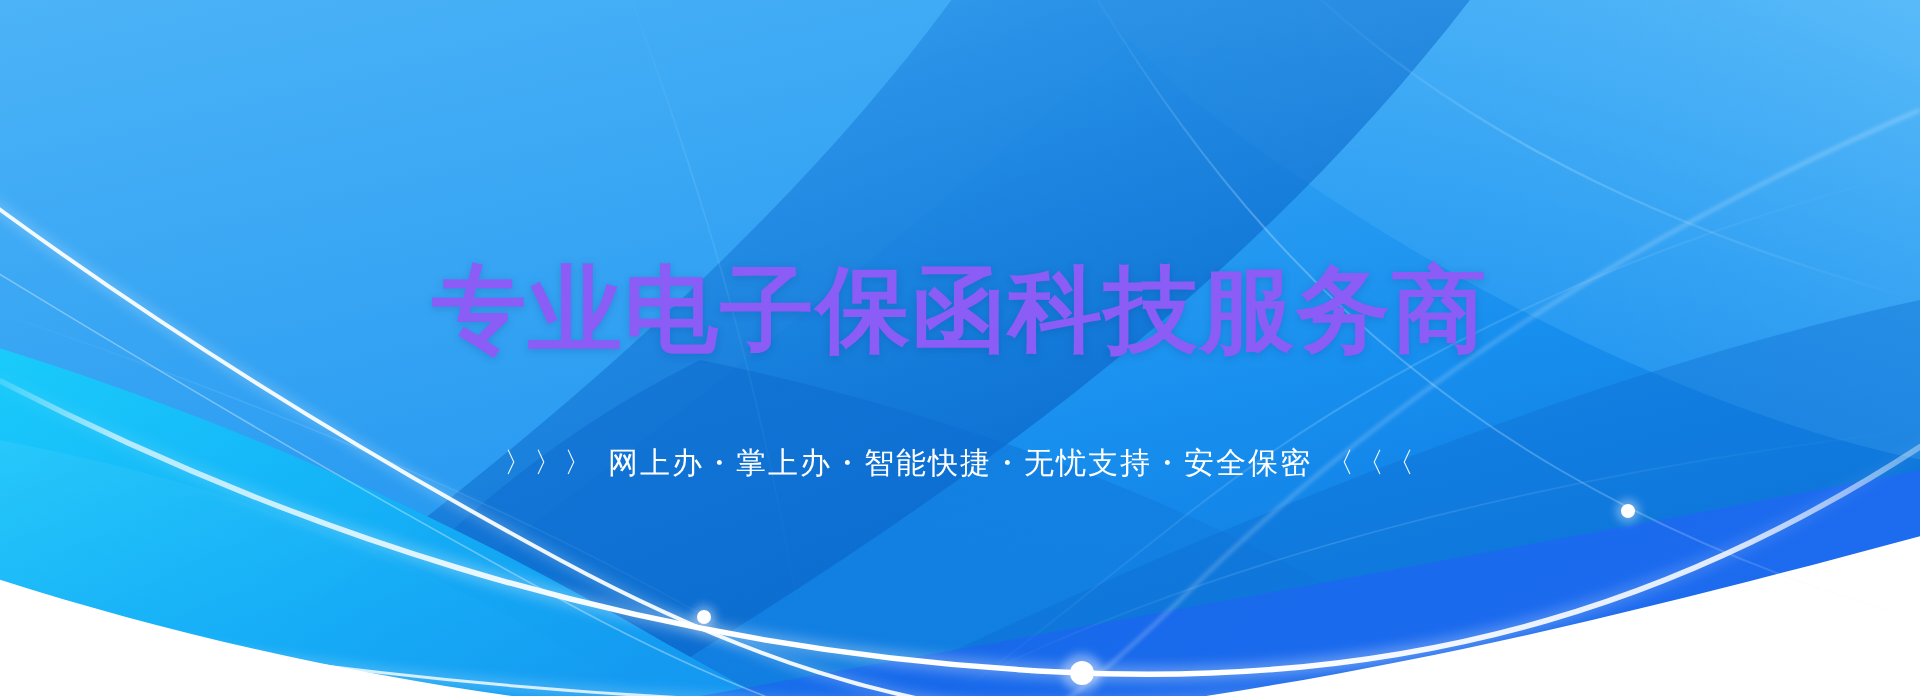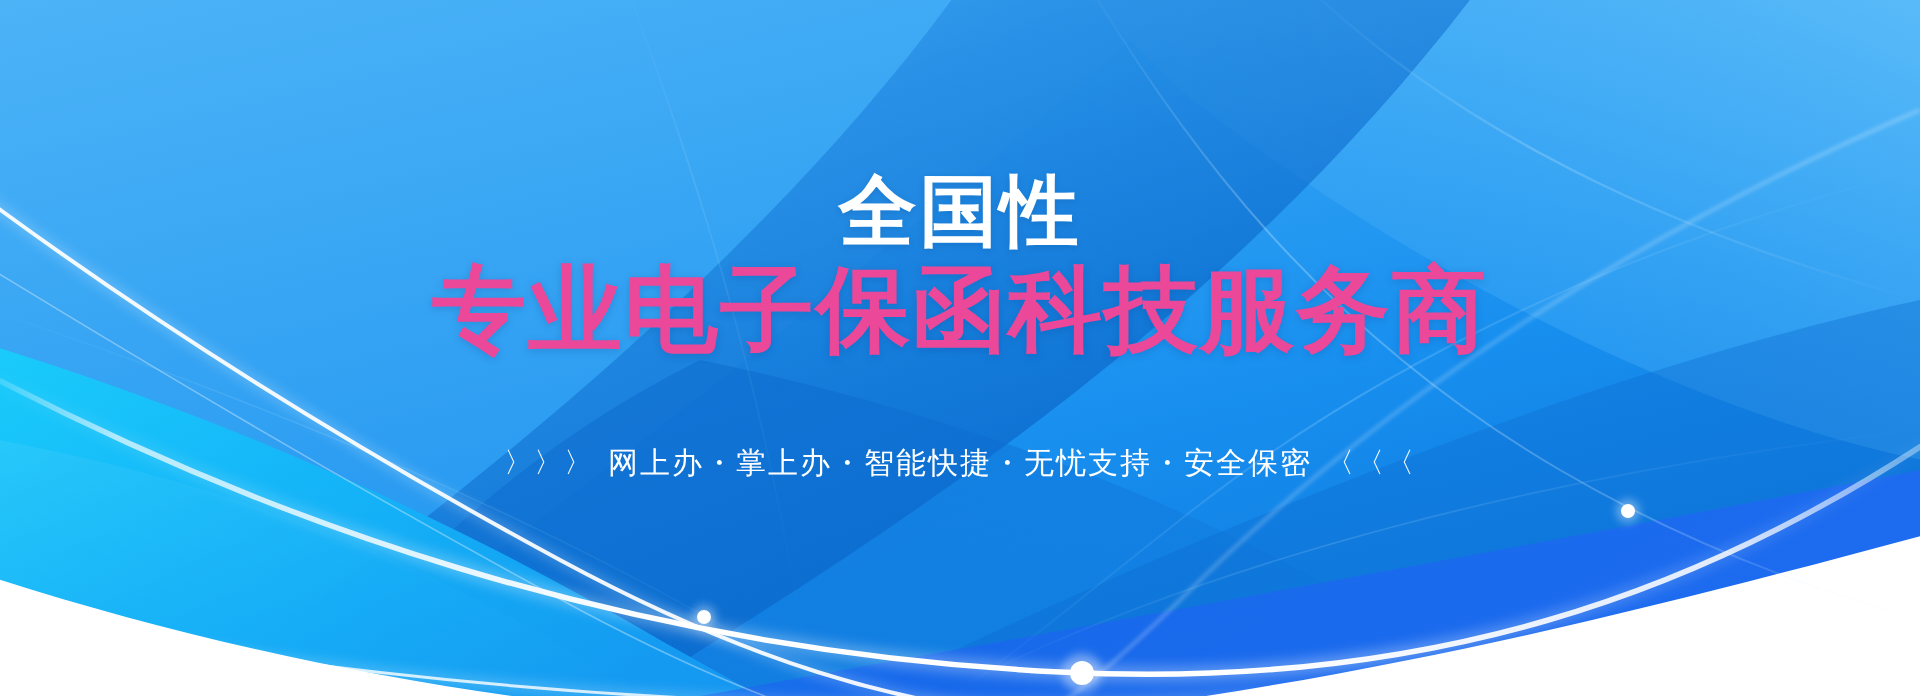--- a/index.html
+++ b/index.html
@@ -50,21 +50,21 @@
     position: absolute;
     top: 256px;
     left: 0;
     width: 1920px;
     text-align: center;
     font-family: "Liberation Sans", "DejaVu Sans", sans-serif;
     font-weight: 700;
     font-size: 94px;
     line-height: 108px;
     letter-spacing: 2px;
-    color: #ec4899;
+    color: #8b5cf6;
     text-shadow: 0 2px 8px rgba(4, 56, 120, 0.20);
     white-space: nowrap;
   }
   #subtitle-row {
     position: absolute;
     top: 444px;
     left: 0;
     width: 1920px;
     display: flex;
     align-items: center;
@@ -239,21 +239,20 @@
 
         <circle cx="1563" cy="648" r="13" fill="#ffffff" opacity="0.35" filter="url(#glowDot)"></circle>
         <circle cx="1563" cy="648" r="8" fill="#ffffff"></circle>
       </g>
 
     </g>
   </svg>
 
   <div id="content">
 
-    <div id="title-line-1">全国性</div>
 
     <div id="title-line-2">专业电子保函科技服务商</div>
 
     <div id="subtitle-row">
       <span class="subtitle-arrow">〉〉〉</span>
       <span id="subtitle-text">网上办・掌上办・智能快捷・无忧支持・安全保密</span>
       <span class="subtitle-arrow">〈〈〈</span>
     </div>
 
   </div>

